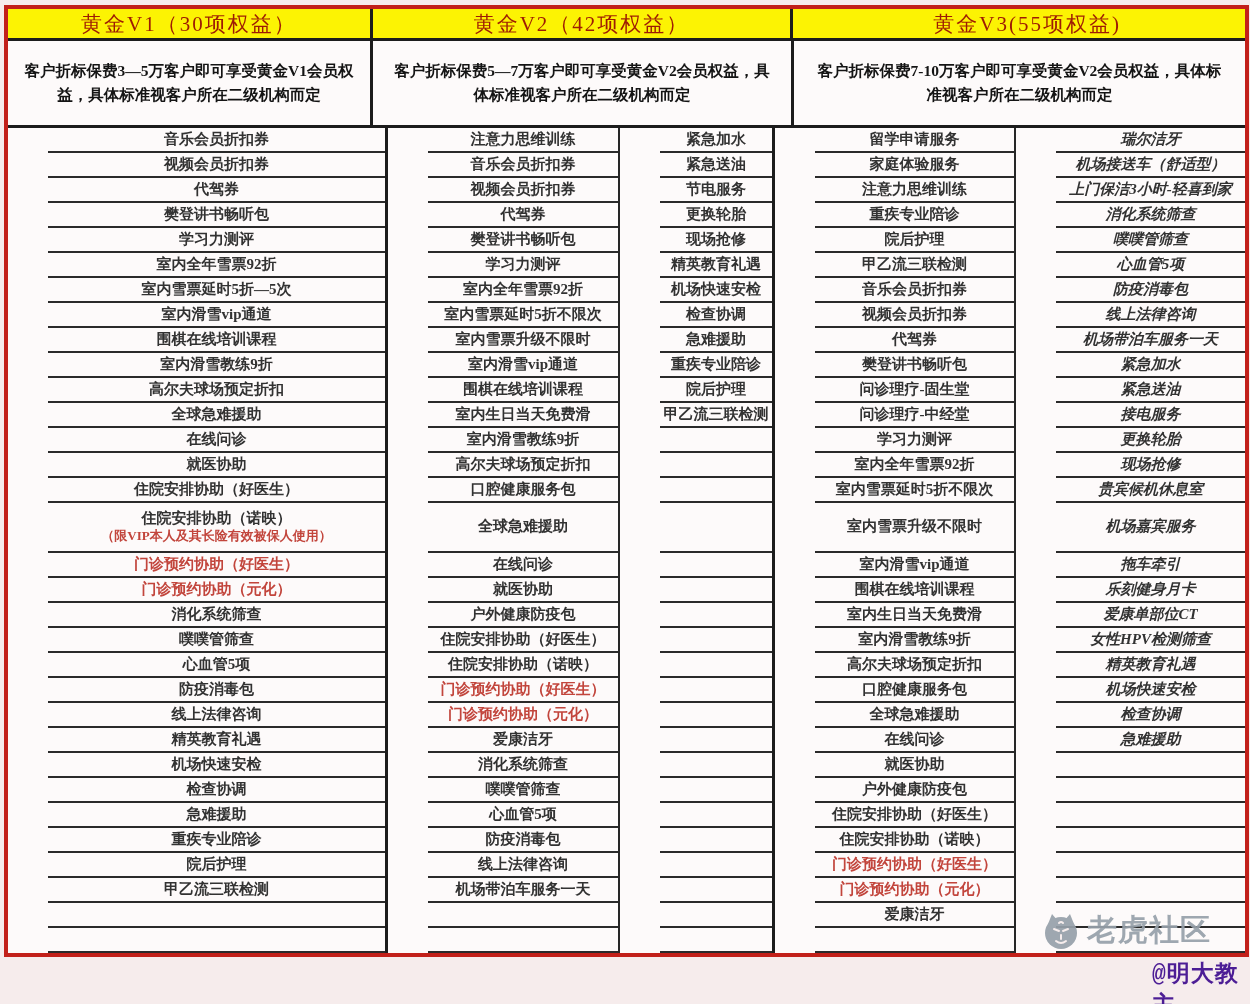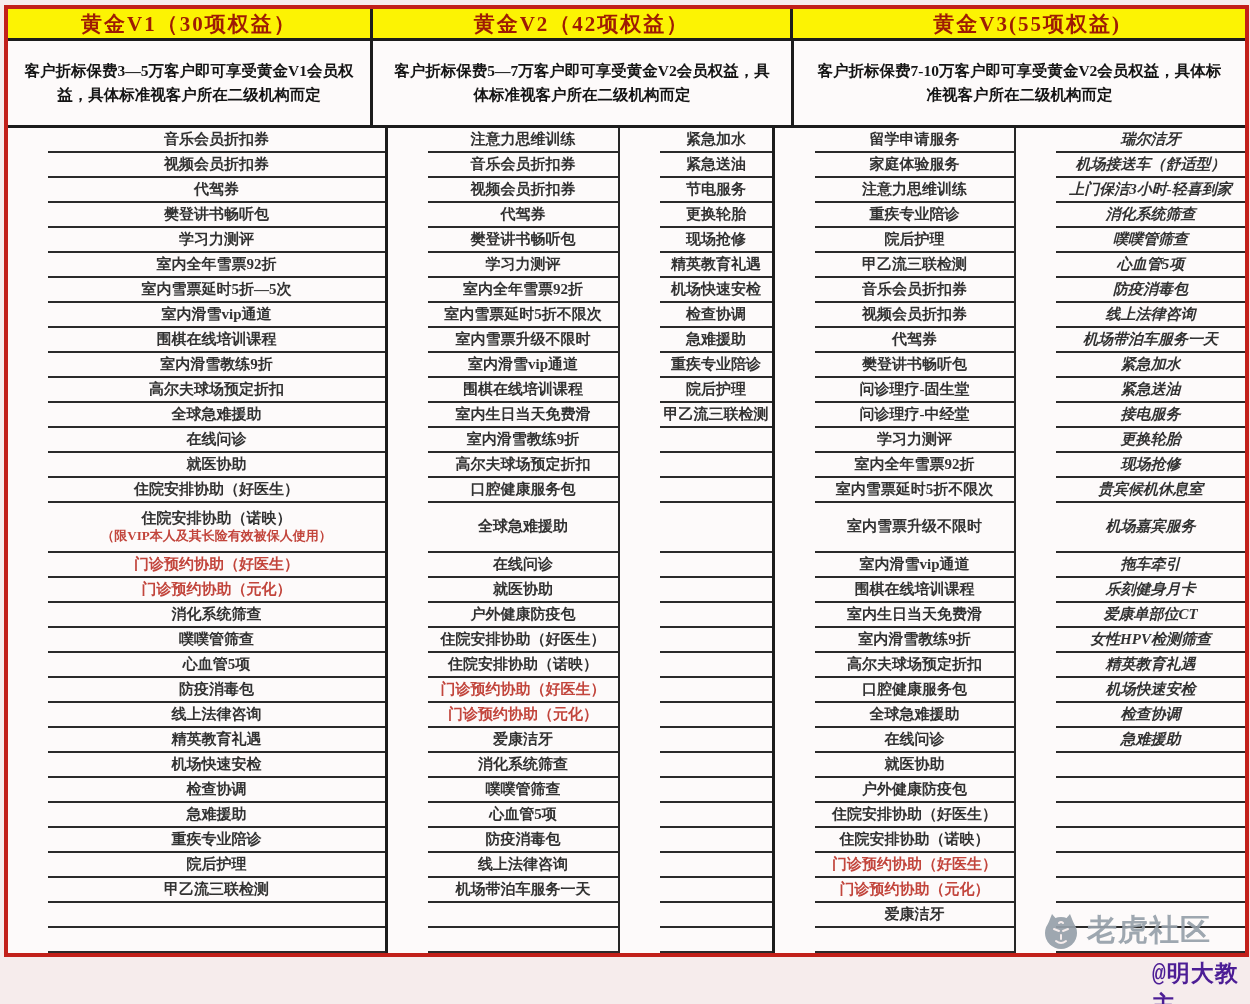--- a/index.html
+++ b/index.html
@@ -12,21 +12,21 @@
   .benefits-table{
     position:absolute;left:4px;top:5px;
     width:1237px;
     border:4px solid #c2201a;
     background:#fdfafa;
     box-sizing:content-box;
   }
   .hdr-row{display:flex;height:29px;background:#fcf303;border-bottom:3px solid #1c1c1c;}
   .hdr-cell{
     box-sizing:border-box;display:flex;align-items:center;justify-content:center;
-    font-size:21px;font-weight:bold;color:#9e1b04;letter-spacing:2px;
+    font-size:21px;font-weight:normal;color:#9e1b04;letter-spacing:2px;
     border-right:3px solid #1c1c1c;white-space:nowrap;overflow:hidden;
   }
   .hdr-cell:last-child{border-right:none;padding-left:16px;}
   .desc-row{display:flex;border-bottom:3px solid #1c1c1c;}
   .desc-cell{
     box-sizing:border-box;height:84px;
     display:flex;align-items:center;justify-content:center;text-align:center;
     font-size:15.5px;font-weight:bold;color:#141414;line-height:1.55;
     padding:0 16px;border-right:3px solid #1c1c1c;
   }

